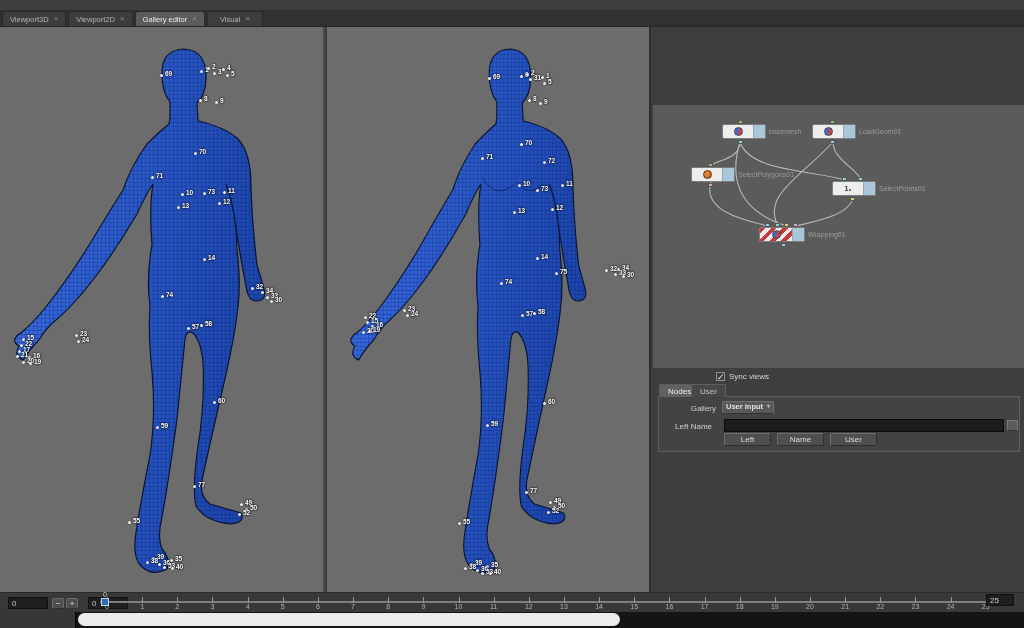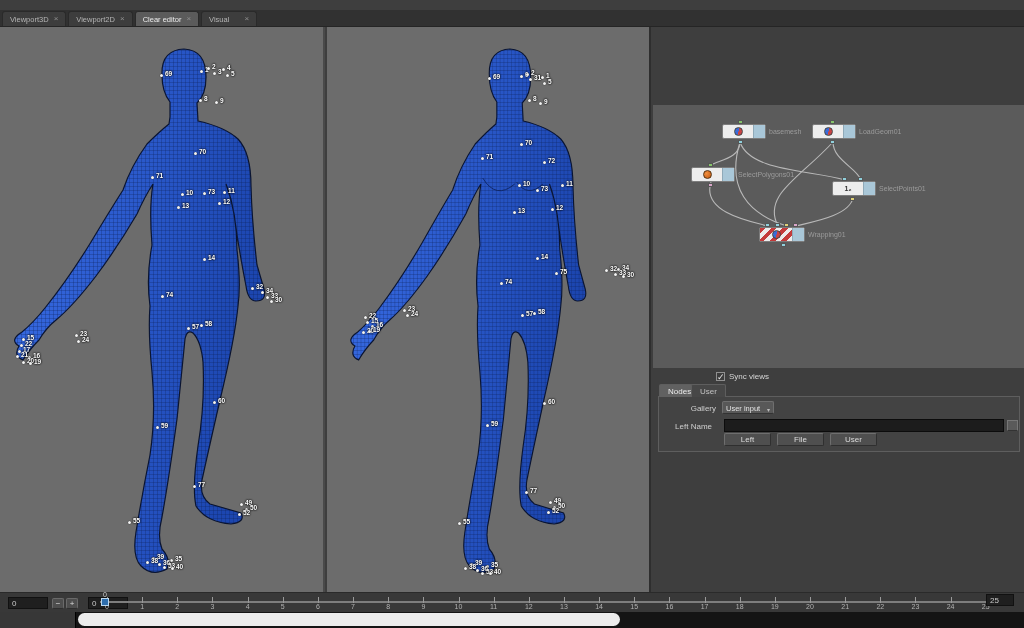--- a/index.html
+++ b/index.html
@@ -5,21 +5,21 @@
   * { margin:0; padding:0; box-sizing:border-box; font-family:"Liberation Sans",sans-serif; }
   html,body { background:#222; }
   #app { position:relative; width:1024px; height:628px; background:#3e3e3e; overflow:hidden; }
 
   
   #menubar { position:absolute; left:0; top:0; width:1024px; height:10px; background:#2c2c2c; display:flex; align-items:center; gap:13px; padding-left:5px; z-index:30; }
   .menu-item { font-size:8px; color:#c9c9c9; line-height:10px; cursor:default; }
 
   
   #tabbar { position:absolute; left:0; top:10px; width:1024px; height:17px; background:#313131; border-bottom:1px solid #252525; display:flex; align-items:flex-end; padding-left:2px; z-index:30; }
-  .tab { height:15px; min-width:56px; background:#3d3d3d; border:1px solid #2a2a2a; border-bottom:none; border-radius:3px 3px 0 0; margin-right:2px; display:flex; align-items:center; justify-content:space-between; gap:5px; padding:0 7px; }
+  .tab { height:15px; min-width:56px; background:#3d3d3d; border:1px solid #2a2a2a; border-bottom:none; border-radius:3px 3px 0 0; margin-right:2px; display:flex; align-items:center; justify-content:center; gap:5px; padding:0 7px; }
   .tab .tab-label { font-size:7.5px; color:#b4b4b4; white-space:nowrap; }
   .tab.active { background:#5b5b5b; }
   .tab.active .tab-label { color:#ececec; }
   .tab-close { font-size:8px; color:#8f8f8f; line-height:8px; }
 
   
   .viewport { position:absolute; top:27px; height:565px; background:#6c6c6c; }
   #viewport-a { left:0; width:325px; border-right:2px solid #4a4a4a; }
   #viewport-b { left:327px; width:324px; border-right:2px solid #2e2e2e; }
   #bodysvg { position:absolute; left:0; top:0; z-index:5; pointer-events:none; }
@@ -47,21 +47,21 @@
   #sync-row { position:absolute; left:716px; top:372px; display:flex; align-items:center; gap:4px; z-index:9; }
   #sync-box { width:9px; height:9px; background:#3c3c3c; border:1px solid #909090; color:#e8e8e8; font-size:9px; line-height:8px; text-align:center; }
   #sync-label { font-size:8px; color:#d6d6d6; }
   .grp-tab { position:absolute; top:384px; height:13px; font-size:8px; color:#c2c2c2; padding:2px 8px 0; border:1px solid #5e5e5e; border-bottom:none; border-radius:2px 2px 0 0; background:#474747; z-index:9; }
   #grp-tab-left { left:659px; background:#616161; color:#ececec; }
   #grp-tab-right { left:691px; }
   #group-box { position:absolute; left:658px; top:396px; width:362px; height:56px; border:1px solid #5e5e5e; background:#434343; z-index:8; }
   .ctl-label { position:absolute; font-size:8px; color:#cfcfcf; text-align:right; width:40px; z-index:9; }
   #source-label { left:676px; top:404px; }
   #file-label { left:672px; top:422px; }
-  #source-dd { position:absolute; left:722px; top:401px; width:52px; height:13px; background:#585858; border:1px solid #6f6f6f; border-bottom-color:#333; border-radius:2px; display:flex; align-items:flex-end; justify-content:space-between; padding:0 3px; z-index:9; }
+  #source-dd { position:absolute; left:722px; top:401px; width:52px; height:13px; background:#585858; border:1px solid #6f6f6f; border-bottom-color:#333; border-radius:2px; display:flex; align-items:flex-start; justify-content:space-between; padding:0 3px; z-index:9;font-weight:bold; }
   #source-dd span { font-size:7.5px; color:#e2e2e2; }
   #source-dd .dd-arrow { font-size:6px; color:#bbb; }
   #file-input { position:absolute; left:724px; top:419px; width:280px; height:13px; background:#1c1c1c; border:1px solid #0c0c0c; color:#cccccc; font-size:8px; padding:0 3px; z-index:9; }
   #file-browse { position:absolute; left:1007px; top:420px; width:11px; height:11px; background:#5a5a5a; border:1px solid #777; border-bottom-color:#333; z-index:9; }
   #btn-row { position:absolute; left:724px; top:433px; display:flex; gap:6px; z-index:9; }
   .btn { width:47px; height:13px; background:#4f4f4f; border:1px solid #6e6e6e; border-bottom-color:#2f2f2f; border-right-color:#2f2f2f; border-radius:2px; color:#dcdcdc; font-size:8px; text-align:center; line-height:11px; }
 
   
   #timeline { position:absolute; left:0; top:592px; width:1024px; height:20px; background:#383838; border-top:1px solid #2a2a2a; z-index:9; }
   .tl-field { position:absolute; background:#1f1f1f; border:1px solid #111; color:#c8c8c8; font-size:8px; padding:1px 3px; }
@@ -90,21 +90,21 @@
   <div id="tabbar">
       <div class="tab">
         <span class="tab-label">Viewport3D</span>
         <span class="tab-close">×</span>
       </div>
       <div class="tab">
         <span class="tab-label">Viewport2D</span>
         <span class="tab-close">×</span>
       </div>
       <div class="tab active">
-        <span class="tab-label">Clear editor</span>
+        <span class="tab-label">Gallery editor</span>
         <span class="tab-close">×</span>
       </div>
       <div class="tab">
         <span class="tab-label">Visual</span>
         <span class="tab-close">×</span>
       </div>
     </div>
 
   <div class="viewport" id="viewport-a"></div>
   <div class="viewport" id="viewport-b"></div>
@@ -571,21 +571,21 @@
   <span class="ctl-label" id="source-label">Gallery</span>
   <div id="source-dd">
     <span>User input</span>
     <span class="dd-arrow">▾</span>
   </div>
   <span class="ctl-label" id="file-label">Left Name</span>
   <input id="file-input" value="" style="">
   <div id="file-browse"></div>
   <div id="btn-row">
       <div class="btn">Left</div>
-      <div class="btn">File</div>
+      <div class="btn">Name</div>
       <div class="btn">User</div>
     </div>
 
   <div id="timeline">
     <div class="tl-field" id="tl-field1">0</div>
     <div class="tl-btn" id="tl-minus">−</div>
     <div class="tl-btn" id="tl-plus">+</div>
     <div class="tl-field" id="tl-field2">0</div>
     <div id="ruler-line"></div>
     <div id="ruler-ticks">

